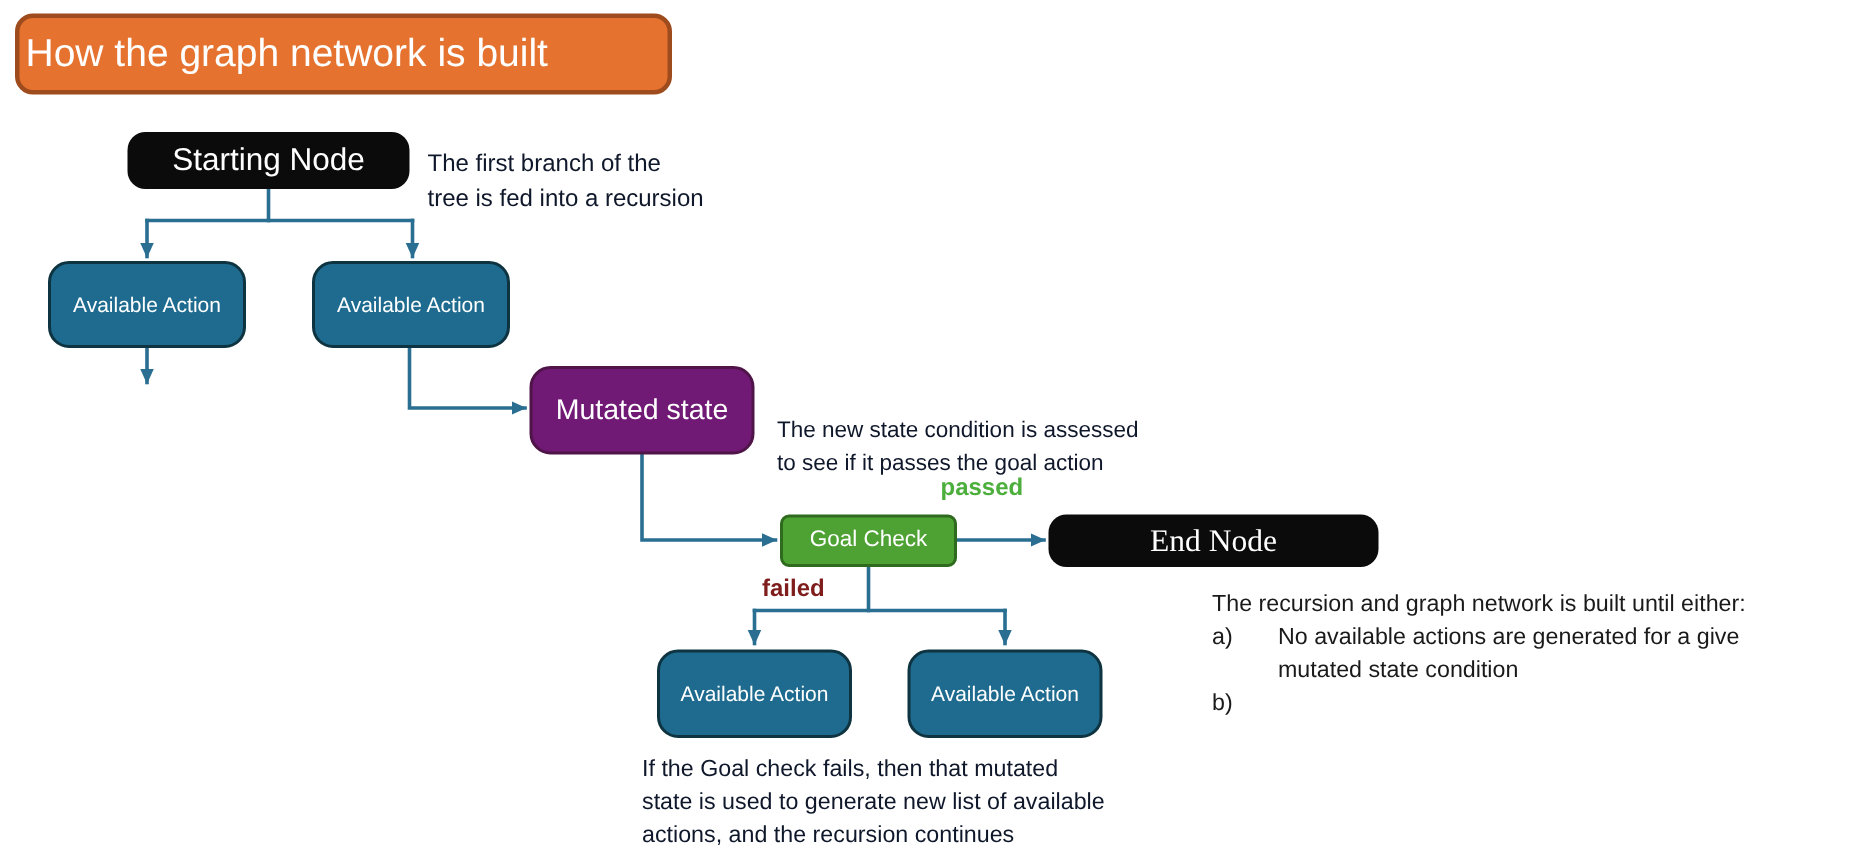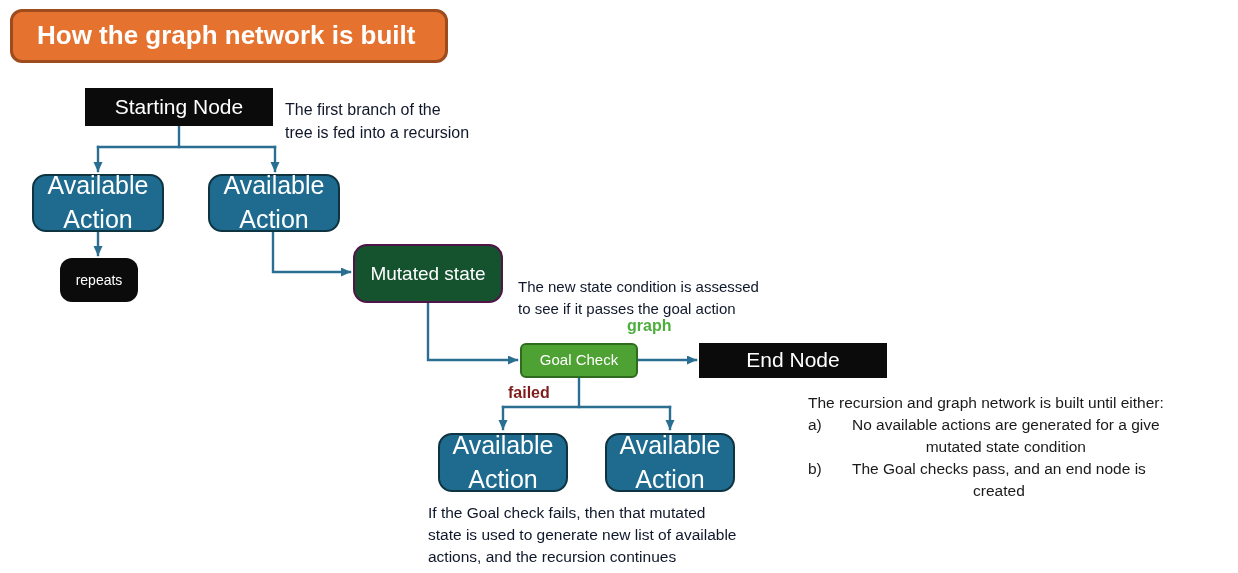--- a/index.html
+++ b/index.html
@@ -8,59 +8,59 @@
     font-family:"Liberation Sans", sans-serif;
   }
   .connectors{position:absolute;left:0;top:0;width:1238px;height:573px;pointer-events:none;}
   .node{
     position:absolute;display:flex;align-items:center;justify-content:center;
     text-align:center;color:#ffffff;box-sizing:border-box;line-height:1.35;
   }
   .title-box{
     left:10px;top:9px;width:438px;height:54px;background:#e5732f;
     border:3px solid #9e4b1d;border-radius:12px;font-size:26px;
-    justify-content:flex-start;padding-left:24px;font-weight:bold;
+    justify-content:flex-start;padding-left:4px;
   }
-  .black-box{background:#0b0b0b;border-radius:0;}
+  .black-box{background:#0b0b0b;border-radius:12px;}
   .teal-box{
     background:#1e6b8f;border:2px solid #0f3441;border-radius:14px;
-    font-size:25px;width:132px;height:58px;
+    font-size:14px;width:132px;height:58px;
   }
   .n-start{left:85px;top:88px;width:188px;height:38px;font-size:21px;}
   .n-aa1{left:32px;top:174px;}
   .n-aa2{left:208px;top:174px;}
   .n-repeats{left:60px;top:258px;width:78px;height:44px;font-size:14px;border-radius:12px;}
   .n-mutated{
-    left:353px;top:244px;width:150px;height:59px;background:#14532d;
+    left:353px;top:244px;width:150px;height:59px;background:#701a75;
     border:2px solid #4f1448;border-radius:14px;font-size:19px;
   }
   .n-goal{
     left:520px;top:343px;width:118px;height:35px;background:#4ea233;
     border:2px solid #2e6b1e;border-radius:6px;font-size:15px;
   }
-  .n-end{left:699px;top:343px;width:188px;height:35px;font-size:21px;}
+  .n-end{left:699px;top:343px;width:220px;height:35px;font-size:21px;font-family:Liberation Serif, serif;}
   .n-aa3{left:438px;top:433px;width:130px;height:59px;}
   .n-aa4{left:605px;top:433px;width:130px;height:59px;}
   .annotation{
     position:absolute;color:#0f172a;white-space:pre-line;
   }
   .ann-first{left:285px;top:98px;font-size:16px;line-height:23px;}
   .ann-each{left:349px;top:176px;font-size:15px;line-height:20px;}
   .ann-newstate{left:518px;top:276px;font-size:15px;line-height:22px;}
   .ann-goalfail{left:416px;top:502px;font-size:15.5px;line-height:22px;margin-left:12px;}
   .edge-label{position:absolute;font-size:16px;font-weight:600;}
   .lbl-passed{left:627px;top:317px;color:#4caf3c;}
   .lbl-failed{left:508px;top:384px;color:#7f1d1d;}
   .termination{
     position:absolute;left:808px;top:392px;width:440px;color:#1a1a1a;
     font-size:15.5px;line-height:22px;
   }
   .term-item{display:flex;}
   .term-marker{width:44px;flex:0 0 44px;}
-  .term-text{white-space:pre-line;text-align:center;}
+  .term-text{white-space:pre-line;}
 </style>
 </head>
 <body>
 
 <div class="canvas">
 
   <svg class="connectors" viewBox="0 0 1238 573" xmlns="http://www.w3.org/2000/svg">
     <defs>
       <marker id="ah" markerUnits="userSpaceOnUse" markerWidth="11" markerHeight="10" refX="9" refY="4.5" orient="auto">
         <path d="M0,0 L10,4.5 L0,9 Z" fill="#2a6e92"></path>
@@ -83,21 +83,20 @@
   </svg>
 
   <div class="node title-box">How the graph network is built</div>
 
   <div class="node black-box n-start">Starting Node</div>
 
   <div class="node teal-box n-aa1">Available Action</div>
 
   <div class="node teal-box n-aa2">Available Action</div>
 
-  <div class="node black-box n-repeats">repeats</div>
 
   <div class="node n-mutated">Mutated state</div>
 
   <div class="node n-goal">Goal Check</div>
 
   <div class="node black-box n-end">End Node</div>
 
   <div class="node teal-box n-aa3">Available Action</div>
 
   <div class="node teal-box n-aa4">Available Action</div>
@@ -106,31 +105,29 @@
 tree is fed into a recursion</div>
 
 
   <div class="annotation ann-newstate">The new state condition is assessed
 to see if it passes the goal action</div>
 
   <div class="annotation ann-goalfail">If the Goal check fails, then that mutated
 state is used to generate new list of available
 actions, and the recursion continues</div>
 
-  <div class="edge-label lbl-passed">graph</div>
+  <div class="edge-label lbl-passed">passed</div>
 
   <div class="edge-label lbl-failed">failed</div>
 
   <div class="termination">
     <div>The recursion and graph network is built until either:</div>
     <div class="term-item">
       <span class="term-marker">a)</span>
       <span class="term-text">No available actions are generated for a give
 mutated state condition</span>
     </div>
     <div class="term-item">
       <span class="term-marker">b)</span>
-      <span class="term-text">The Goal checks pass, and an end node is
-created</span>
     </div>
   </div>
 
 </div>
 
 </body></html>

